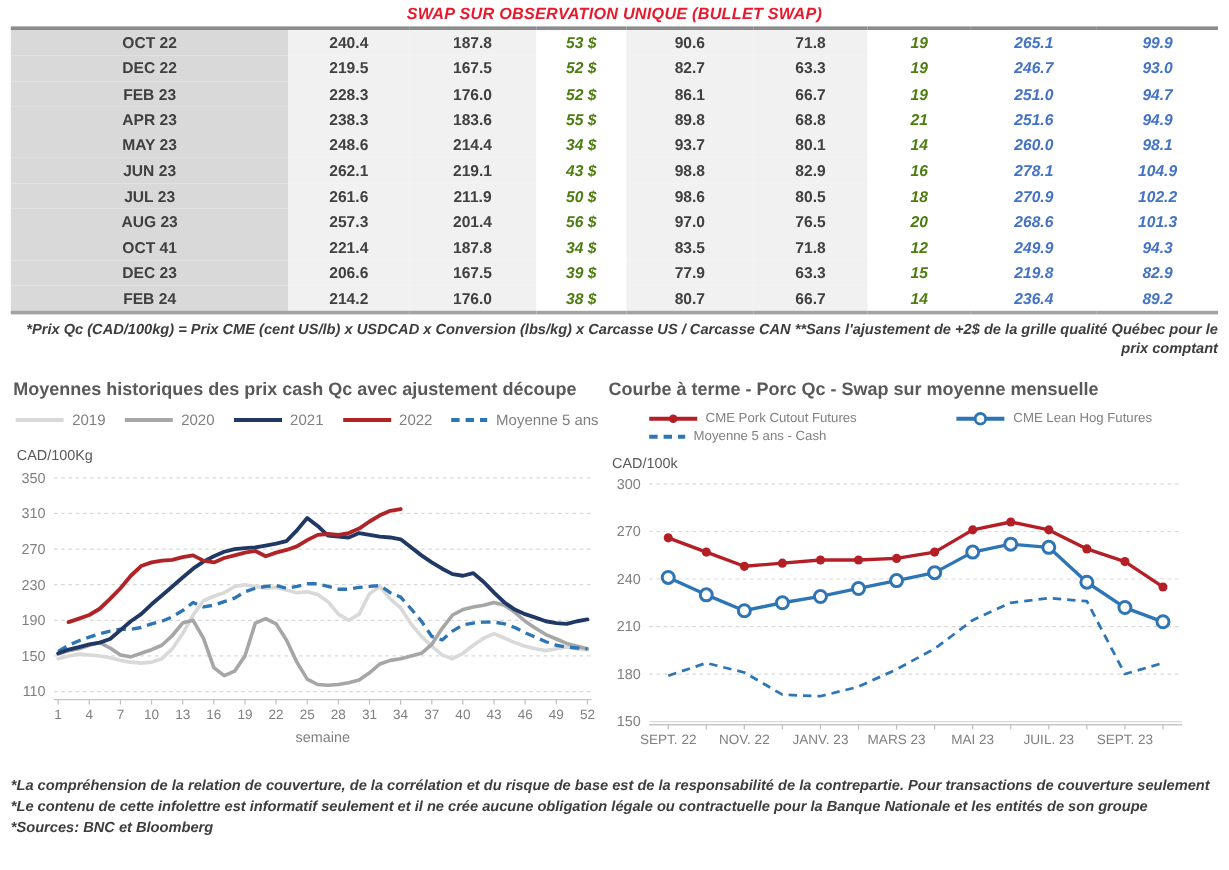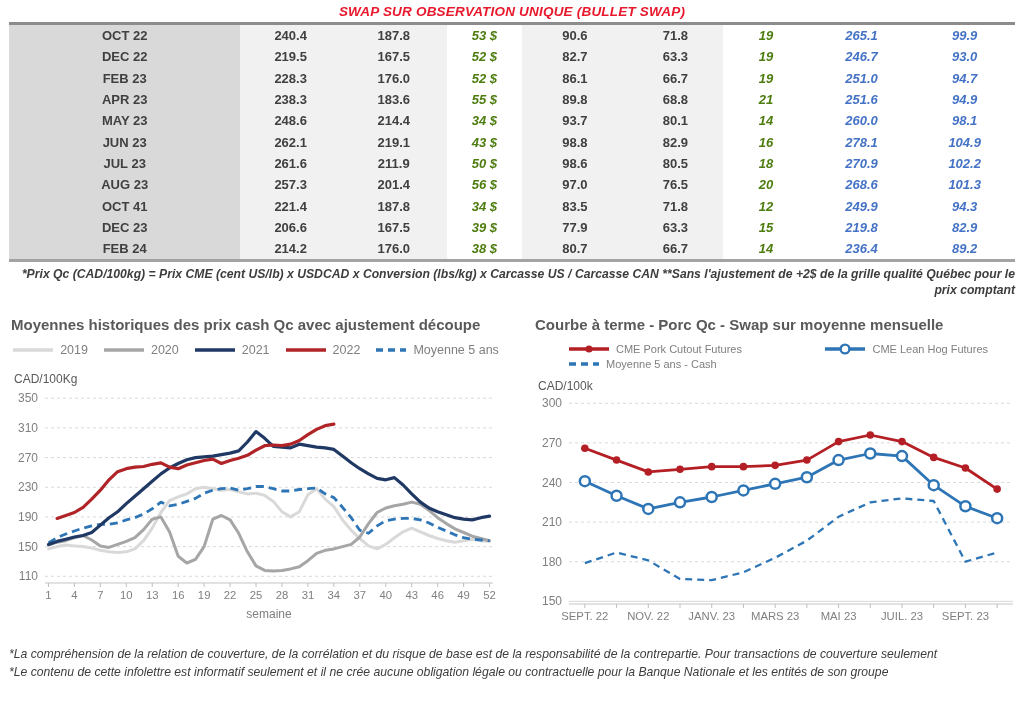--- a/index.html
+++ b/index.html
@@ -10,29 +10,29 @@
 
   table.swap{width:100%;border-collapse:collapse;border-top:3px solid #8c8c8c;border-bottom:3px solid #a3a3a3;table-layout:fixed;}
   table.swap td{font-size:13px;font-weight:bold;text-align:center;height:21.3px;padding:0;line-height:1;}
   .c-month{background:#d9d9d9;color:#404040;}
   .c-shade{background:#f1f1f1;color:#404040;}
   .c-green{background:#fff;color:#4d7c0f;font-style:italic;}
   .c-blue{background:#fff;color:#4472c4;font-style:italic;}
 
   .footnote{font-size:12.2px;font-weight:bold;font-style:italic;color:#3d3d3d;margin-top:5px;line-height:1.28;text-align:right;}
 
-  .charts{display:flex;gap:32px;margin-top:14px;}
+  .charts{display:flex;gap:4px;margin-top:14px;}
   .panel{width:492px;}
   .chart-title{font-size:15px;font-weight:bold;color:#595959;margin:4px 0 10px 2px;}
   .legend{display:flex;justify-content:center;align-items:flex-start;gap:14px;font-size:12.5px;color:#7f7f7f;height:20px;}
   .legend-grid{display:grid;grid-template-columns:56% 44%;row-gap:3px;font-size:11px;color:#7f7f7f;padding-left:34px;}
   .leg-item{display:flex;align-items:center;gap:5px;white-space:nowrap;}
   .unit{font-size:12px;color:#595959;margin:9px 0 1px 5px;}
 
-  .footer{margin-top:12px;font-size:12.2px;font-weight:normal;font-style:italic;color:#3d3d3d;line-height:1.42;}
+  .footer{margin-top:12px;font-size:12.2px;font-weight:bold;font-style:italic;color:#3d3d3d;line-height:1.42;}
   svg{display:block;}
 </style>
 </head>
 <body>
 
 <div class="page">
 
   <div class="main-title">SWAP SUR OBSERVATION UNIQUE (BULLET SWAP)</div>
 
   <table class="swap">
@@ -364,15 +364,16 @@
           <circle cx="432.42857142857144" cy="112.28205128205128" r="5" fill="#fff" stroke="#2e75b6" stroke-width="2.5"></circle>
           <circle cx="464.14285714285717" cy="124.16666666666667" r="5" fill="#fff" stroke="#2e75b6" stroke-width="2.5"></circle>
         </svg>
     </div>
 
   </div>
 
   <div class="footer">
     <div>*La compréhension de la relation de couverture, de la corrélation et du risque de base est de la responsabilité de la contrepartie. Pour transactions de couverture seulement</div>
     <div>*Le contenu de cette infolettre est informatif seulement et il ne crée aucune obligation légale ou contractuelle pour la Banque Nationale et les entités de son groupe</div>
+    <div>*Sources: BNC et Bloomberg</div>
   </div>
 
 </div>
 
 </body></html>

